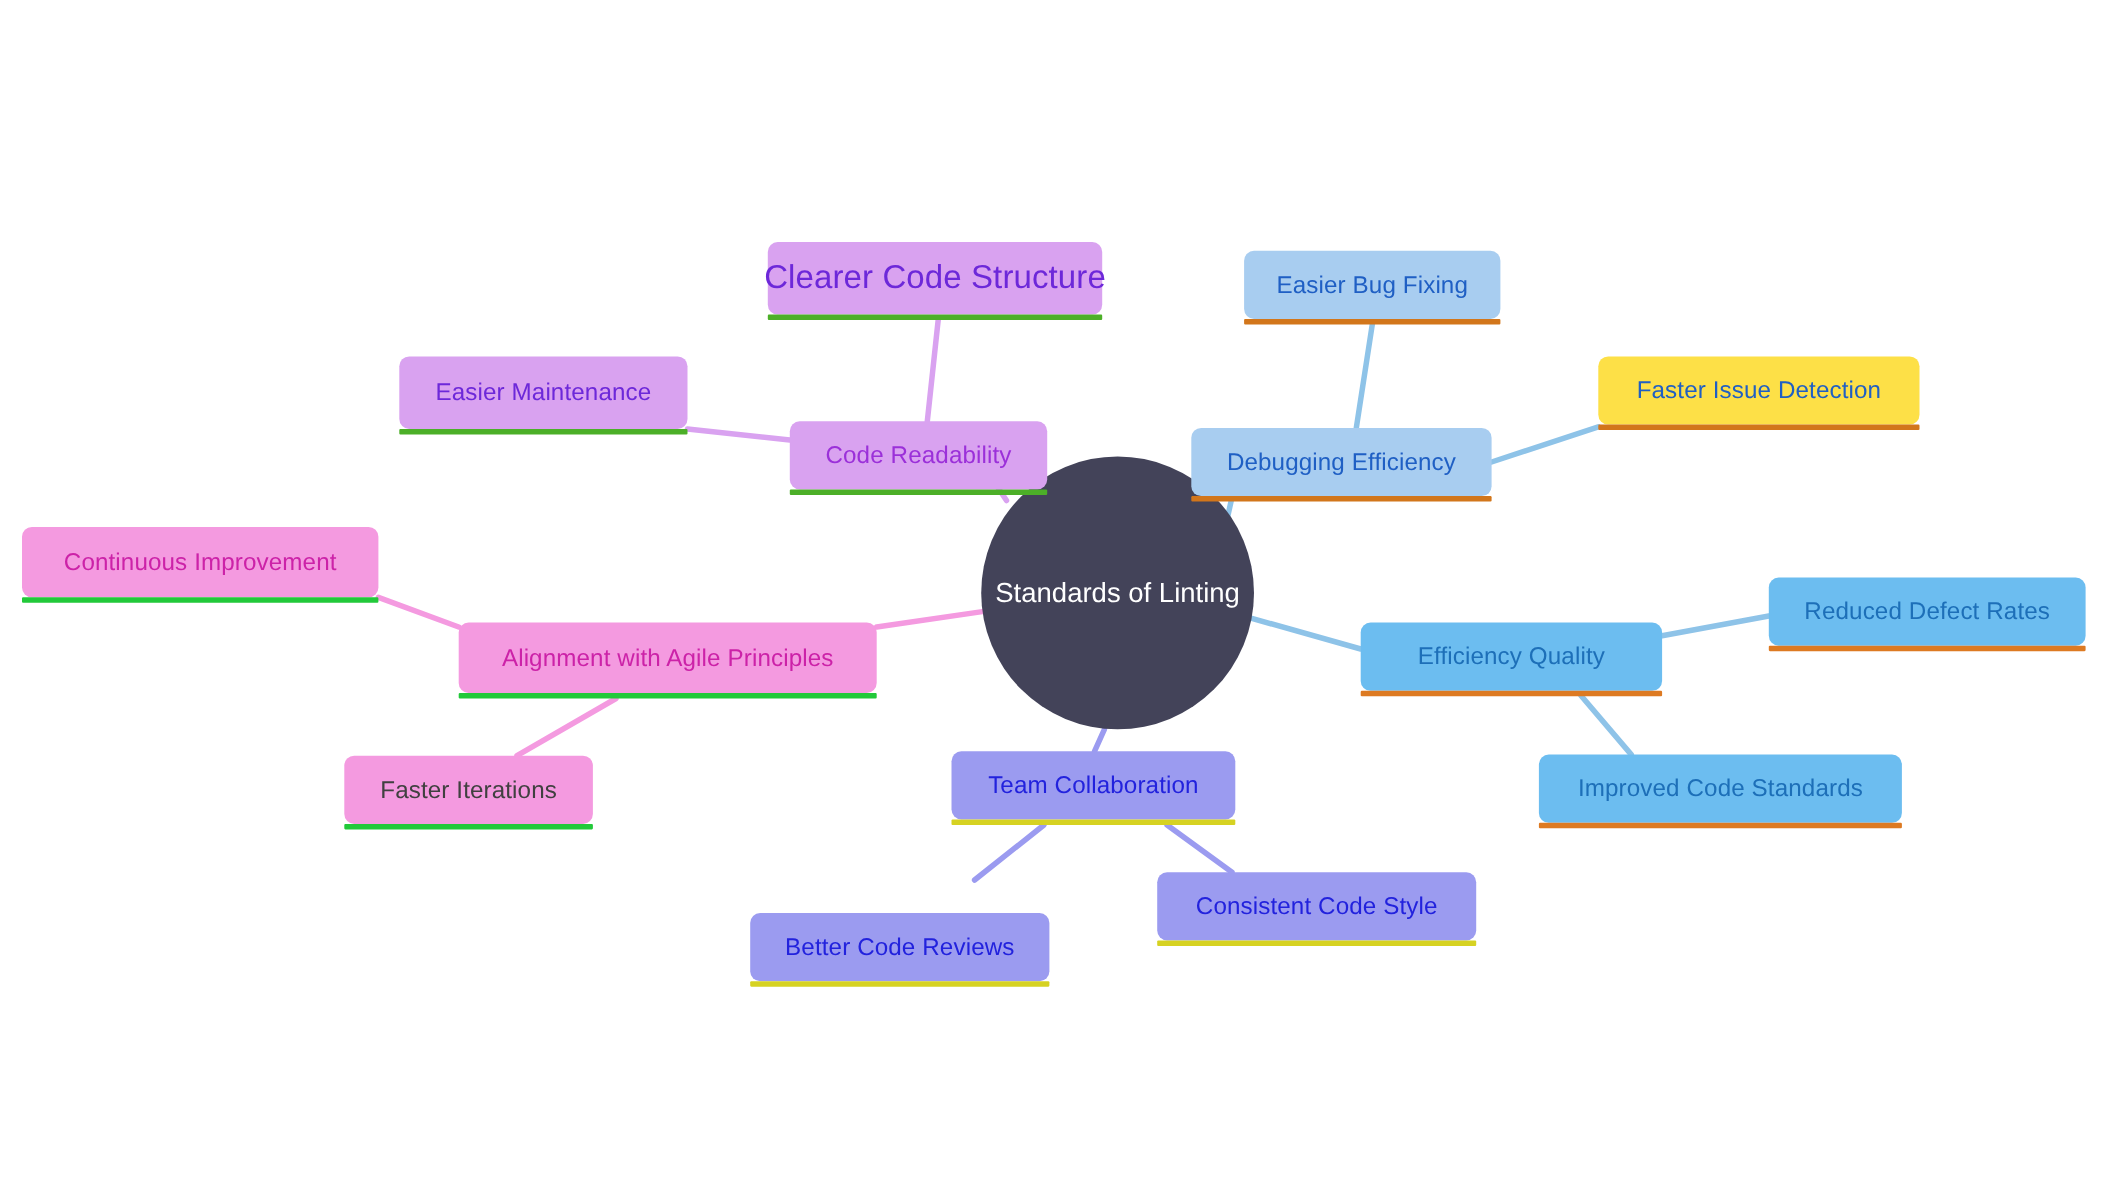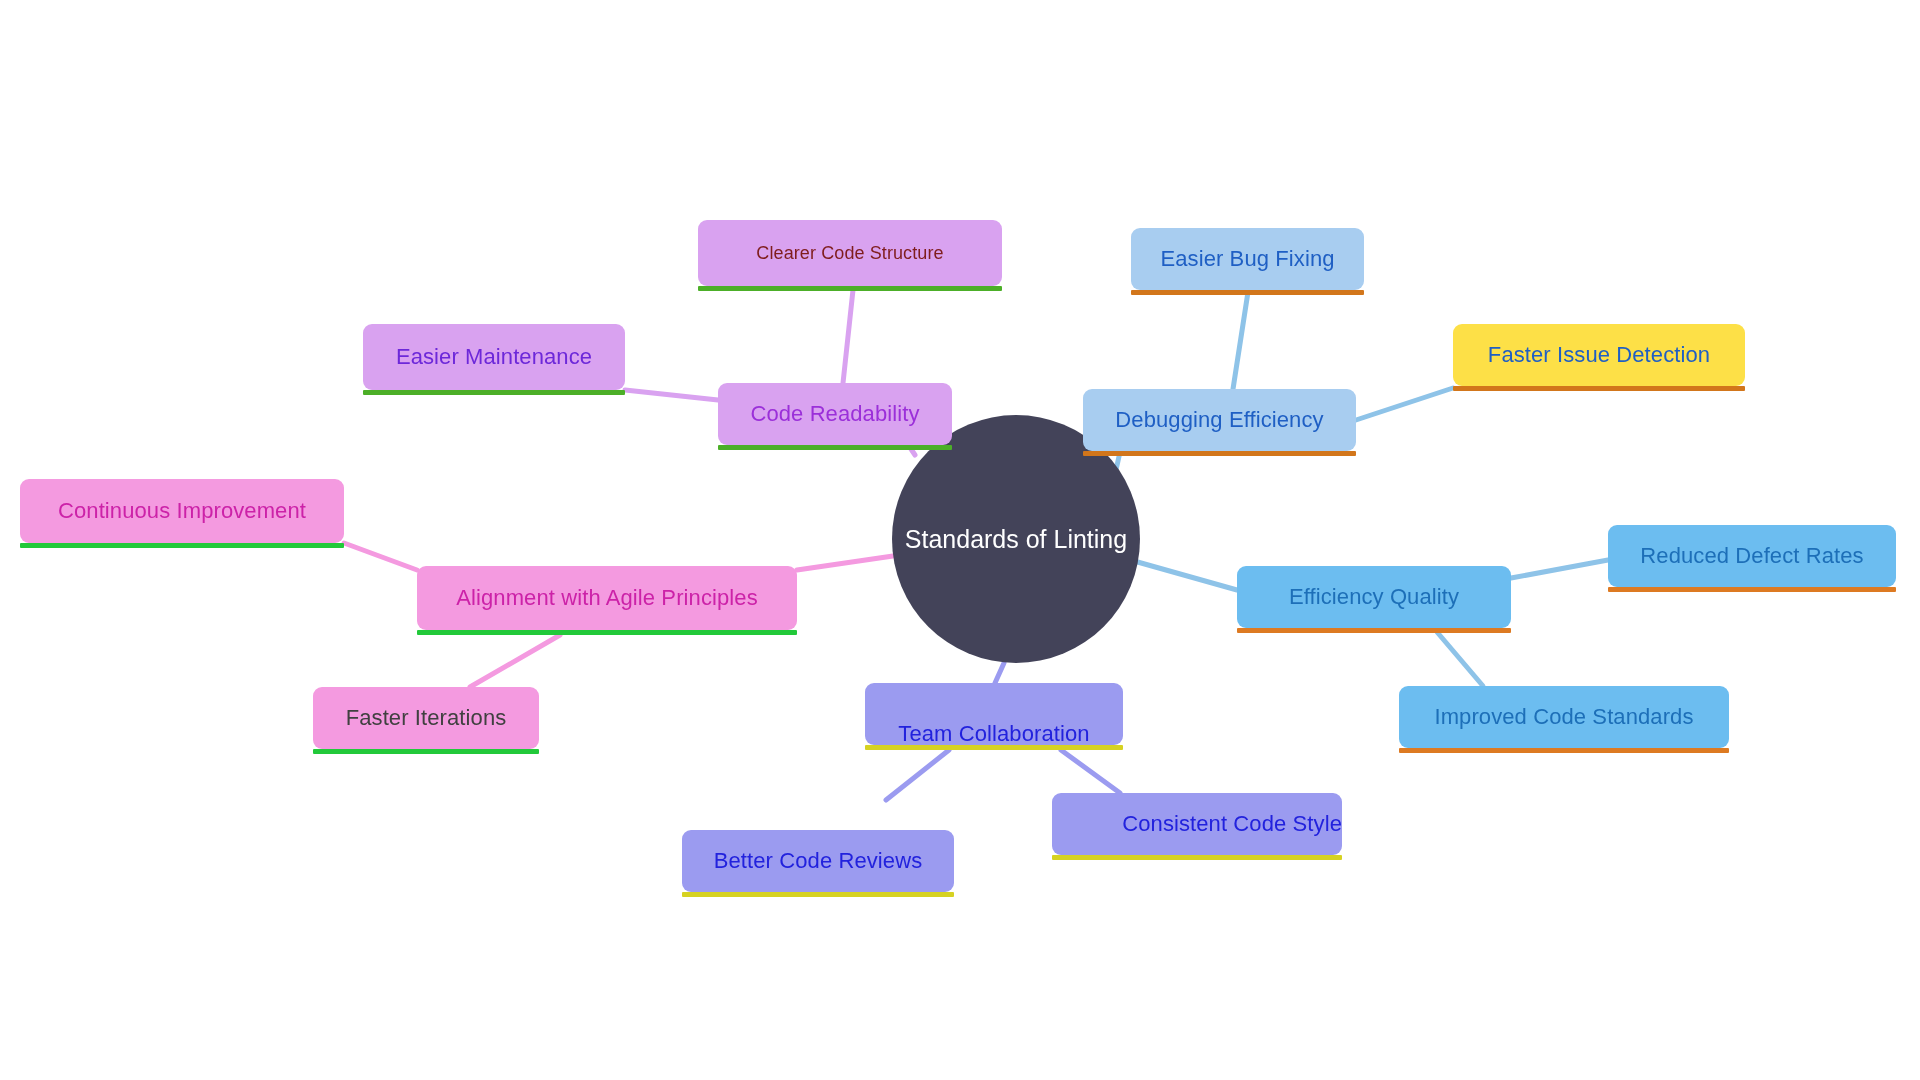--- a/index.html
+++ b/index.html
@@ -49,21 +49,21 @@
       <line x1="560" y1="635" x2="470" y2="687" stroke="#f49ae0" stroke-width="5" stroke-linecap="round"></line>
     </svg>
   <div id="node-layer">
       <div class="root" style="left: 892px; top: 415px; width: 248px; height: 248px; background: rgb(67, 67, 89); color: rgb(255, 255, 255); font-size: 25px;">
         <span class="lbl">Standards of Linting</span>
       </div>
       <div class="node" style="left: 718px; top: 383px; width: 234px; height: 62px; background: rgb(217, 162, 240); color: rgb(155, 48, 217); font-size: 22px;">
         <span class="lbl">Code Readability</span>
         <span class="underline" style="background: rgb(76, 175, 40);"></span>
       </div>
-      <div class="node" style="left: 698px; top: 220px; width: 304px; height: 66px; background: rgb(217, 162, 240); color: #7f1d1d; font-size: 18px;">
+      <div class="node" style="left: 698px; top: 220px; width: 304px; height: 66px; background: rgb(217, 162, 240); color: #6d28d9; font-size: 30px;">
         <span class="lbl">Clearer Code Structure</span>
         <span class="underline" style="background: rgb(76, 175, 40);"></span>
       </div>
       <div class="node" style="left: 363px; top: 324px; width: 262px; height: 66px; background: rgb(217, 162, 240); color: #6d28d9; font-size: 22px;">
         <span class="lbl">Easier Maintenance</span>
         <span class="underline" style="background: rgb(76, 175, 40);"></span>
       </div>
       <div class="node" style="left: 1083px; top: 389px; width: 273px; height: 62px; background: rgb(168, 205, 240); color: rgb(31, 95, 196); font-size: 22px;">
         <span class="lbl">Debugging Efficiency</span>
         <span class="underline" style="background: rgb(210, 118, 27);"></span>
@@ -81,29 +81,29 @@
         <span class="underline" style="background: rgb(221, 122, 34);"></span>
       </div>
       <div class="node" style="left: 1608px; top: 525px; width: 288px; height: 62px; background: rgb(108, 189, 240); color: rgb(29, 111, 184); font-size: 22px;">
         <span class="lbl">Reduced Defect Rates</span>
         <span class="underline" style="background: rgb(221, 122, 34);"></span>
       </div>
       <div class="node" style="left: 1399px; top: 686px; width: 330px; height: 62px; background: rgb(108, 189, 240); color: rgb(29, 111, 184); font-size: 22px;">
         <span class="lbl">Improved Code Standards</span>
         <span class="underline" style="background: rgb(221, 122, 34);"></span>
       </div>
-      <div class="node" style="left: 865px; top: 683px; width: 258px; height: 62px; background: rgb(155, 155, 240); color: rgb(34, 34, 221); font-size: 22px; align-items: flex-end;">
+      <div class="node" style="left: 865px; top: 683px; width: 258px; height: 62px; background: rgb(155, 155, 240); color: rgb(34, 34, 221); font-size: 22px;">
         <span class="lbl">Team Collaboration</span>
         <span class="underline" style="background: rgb(214, 210, 34);"></span>
       </div>
       <div class="node" style="left: 682px; top: 800px; width: 272px; height: 62px; background: rgb(155, 155, 240); color: rgb(34, 34, 221); font-size: 22px; margin-top: 30px;">
         <span class="lbl">Better Code Reviews</span>
         <span class="underline" style="background: rgb(214, 210, 34);"></span>
       </div>
-      <div class="node" style="left: 1052px; top: 793px; width: 290px; height: 62px; background: rgb(155, 155, 240); color: rgb(34, 34, 221); font-size: 22px; justify-content: flex-end;">
+      <div class="node" style="left: 1052px; top: 793px; width: 290px; height: 62px; background: rgb(155, 155, 240); color: rgb(34, 34, 221); font-size: 22px;">
         <span class="lbl">Consistent Code Style</span>
         <span class="underline" style="background: rgb(214, 210, 34);"></span>
       </div>
       <div class="node" style="left: 417px; top: 566px; width: 380px; height: 64px; background: rgb(244, 154, 224); color: rgb(204, 34, 168); font-size: 22px;">
         <span class="lbl">Alignment with Agile Principles</span>
         <span class="underline" style="background: rgb(34, 201, 58);"></span>
       </div>
       <div class="node" style="left: 20px; top: 479px; width: 324px; height: 64px; background: rgb(244, 154, 224); color: rgb(204, 34, 168); font-size: 22px;">
         <span class="lbl">Continuous Improvement</span>
         <span class="underline" style="background: rgb(34, 201, 58);"></span>

